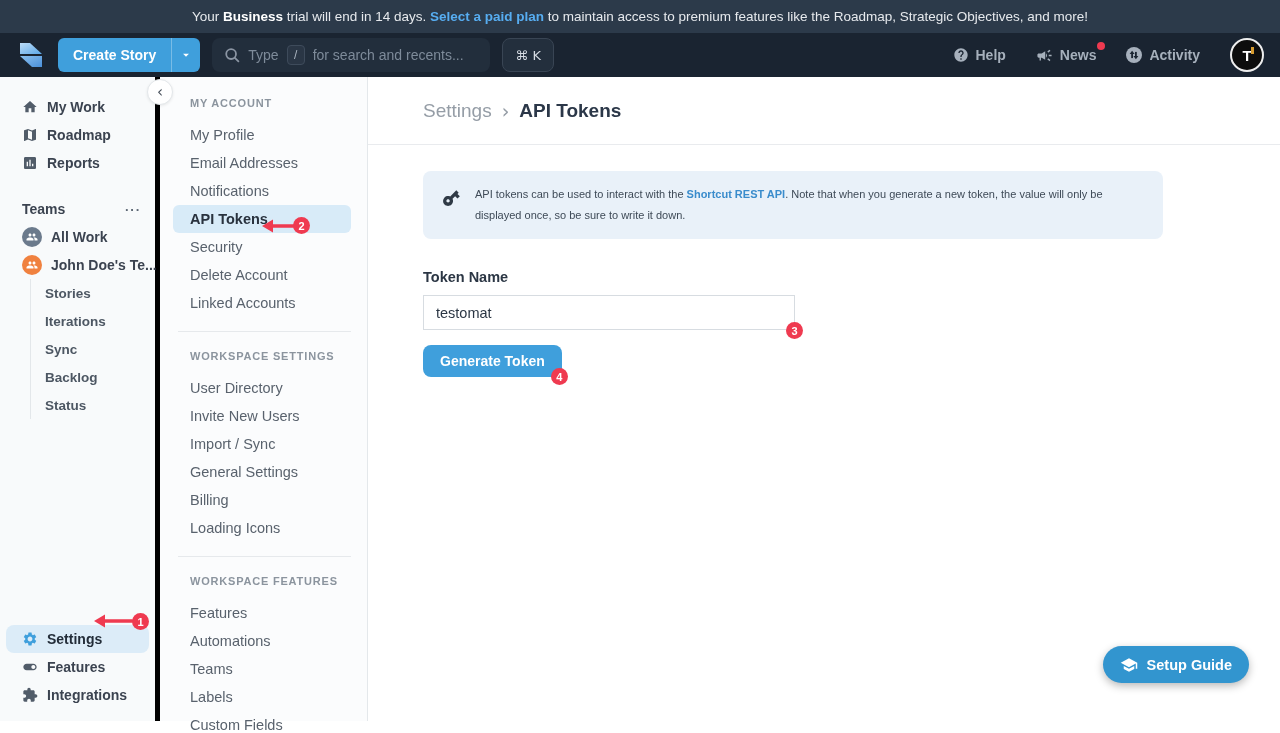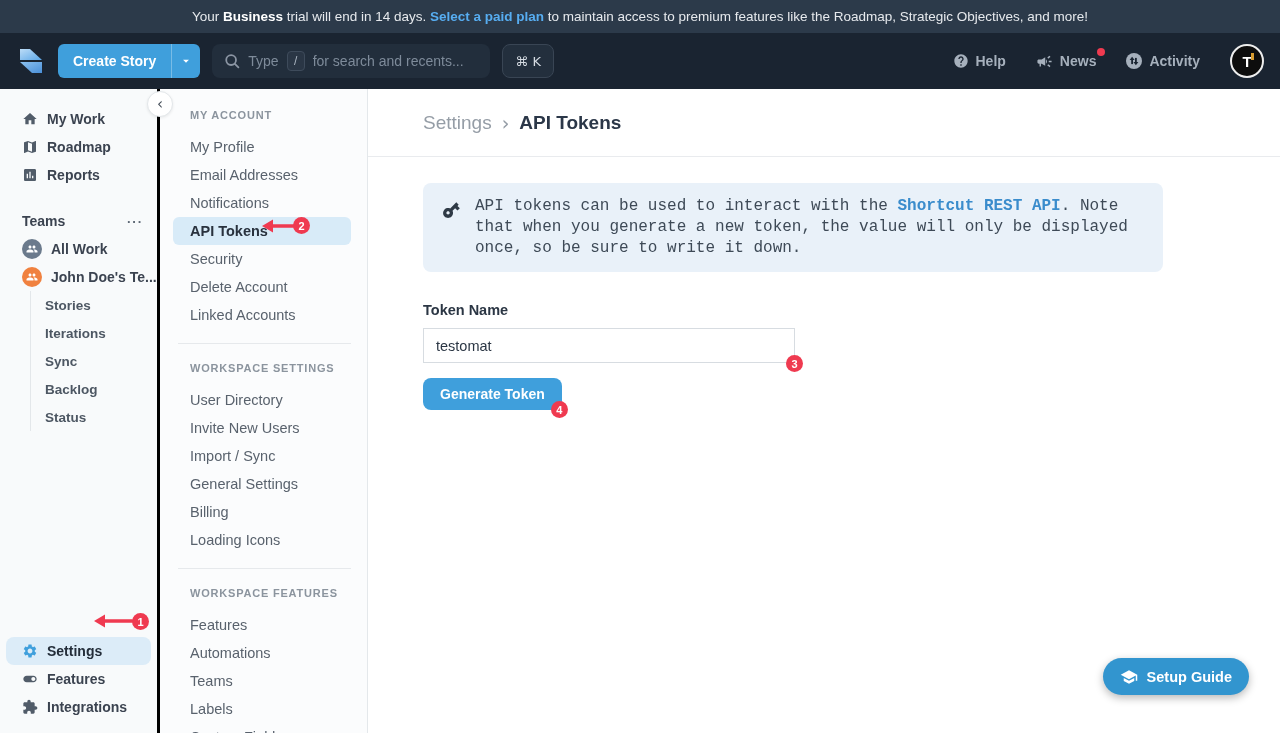--- a/index.html
+++ b/index.html
@@ -7,21 +7,21 @@
   .page { position:relative; width:1280px; height:733px; overflow:hidden; background:#fff; }
 
   
   .banner { height:33px; background:#2c3a4a; color:#e6e9ed; font-size:13.5px;
     display:flex; align-items:center; justify-content:center; }
   .banner span { white-space:pre; }
   .banner .b-bold { font-weight:700; color:#fff; }
   .banner .b-link { color:#57adf1; font-weight:600; cursor:pointer; }
 
   
-  .navbar { height:56px; background:#1a2431; display:flex; align-items:center; padding:0 16px; gap:12px; }
+  .navbar { height:44px; background:#1a2431; display:flex; align-items:center; padding:0 16px; gap:12px; }
   .logo { width:30px; height:30px; flex:none; }
   .create-story { display:flex; height:34px; background:#3f9fdc; border-radius:6px; overflow:hidden; color:#fff; cursor:pointer; flex:none; }
   .create-story .cs-label { padding:0 15px; display:flex; align-items:center; font-size:14px; font-weight:700; }
   .create-story .cs-caret { width:29px; border-left:1px solid rgba(255,255,255,.3); display:flex; align-items:center; justify-content:center; }
   .search-box { width:278px; height:34px; background:#222e3c; border-radius:8px; display:flex; align-items:center;
     padding:0 12px; gap:8px; color:#7e8b9a; font-size:14px; cursor:text; }
   .slash-key { border:1px solid #3e4b5b; background:#2a3645; border-radius:4px; min-width:18px; height:20px;
     display:flex; align-items:center; justify-content:center; font-size:12px; color:#aab4c0; }
   .kbd { height:34px; padding:0 12px; border:1px solid #39455_ ; border:1px solid #394554; background:#232f3d; border-radius:8px;
     color:#d5dbe2; font-size:13px; display:flex; align-items:center; font-family:"DejaVu Sans",sans-serif; cursor:pointer; }
@@ -29,21 +29,21 @@
   .nav-link { display:flex; align-items:center; gap:7px; position:relative; cursor:pointer; }
   .news-dot { position:absolute; top:-5px; right:-9px; width:8px; height:8px; background:#ef3a50; border-radius:50%; }
   .avatar { width:34px; height:34px; border-radius:50%; background:#0d0d0d; border:2px solid #ededed;
     display:flex; align-items:center; justify-content:center; color:#fff; font-weight:700; font-size:15px; position:relative; cursor:pointer; }
   .avatar::after { content:""; position:absolute; width:3px; height:7px; background:#d79b2f; top:7px; right:8px; }
 
   
   .body { display:flex; height:644px; }
 
   
-  .sidebar { width:160px; min-width:160px; background:#f8fafb; border-right:3px solid #000000;
+  .sidebar { width:160px; min-width:160px; background:#f8fafb; border-right:5px solid #000000;
     display:flex; flex-direction:column; padding-top:16px; position:relative; }
   .side-item { height:28px; display:flex; align-items:center; gap:9px; padding-left:22px;
     font-size:14px; font-weight:600; color:#3b4350; cursor:pointer; white-space:nowrap; }
   .side-item svg { flex:none; }
   .teams-header { margin-top:18px; height:28px; display:flex; align-items:center; justify-content:space-between;
     padding:0 14px 0 22px; font-size:14px; font-weight:700; color:#3b4350; }
   .teams-more { color:#5c6673; font-weight:700; letter-spacing:1px; cursor:pointer; font-size:13px; }
   .circle-avatar { width:20px; height:20px; border-radius:50%; display:flex; align-items:center; justify-content:center; flex:none; }
   .ca-gray { background:#6b7a8c; } .ca-orange { background:#f0813f; }
   .sub-list { margin-left:30px; border-left:1px solid #e3e7ea; padding-left:14px; }
@@ -69,21 +69,21 @@
   
   .main { flex:1; position:relative; background:#fff; }
   .main-header { height:68px; border-bottom:1px solid #e9ebee; display:flex; align-items:center; padding-left:55px; }
   .breadcrumb { display:flex; align-items:center; gap:10px; font-size:19px; }
   .bc-parent { color:#959da6; cursor:pointer; }
   .bc-sep { color:#959da6; font-family:"DejaVu Sans",sans-serif; }
   .bc-current { color:#2b3748; font-weight:700; }
   .content { padding:26px 0 0 55px; }
   .info-box { width:740px; background:#e9f1f9; border-radius:8px; padding:13px 20px 13px 18px;
     display:flex; gap:14px; align-items:flex-start; }
-  .info-text { font-size:16px; line-height:21px; color:#3e4a57;font-family:Liberation Mono, monospace; }
+  .info-text { font-size:11px; line-height:21px; color:#3e4a57; }
   .info-text .i-link { color:#3a8ccc; font-weight:600; cursor:pointer; }
   .token-label { margin-top:30px; font-size:14.5px; font-weight:700; color:#2b3644; }
   .token-input-wrap { position:relative; width:372px; margin-top:10px; }
   .token-input { width:100%; height:35px; border:1px solid #d7dce1; border-radius:0; padding:0 12px;
     font-size:14.5px; color:#2b3644; background:#fff; font-family:"Liberation Sans",sans-serif; outline:none; }
   .generate-wrap { position:relative; display:inline-block; margin-top:15px; }
   .generate-btn { height:32px; padding:0 17px; background:#3f9fdc; color:#fff; font-weight:700; font-size:14px;
     border:none; border-radius:8px; cursor:pointer; font-family:"Liberation Sans",sans-serif; }
   .setup-guide { position:absolute; right:31px; bottom:38px; height:37px; border-radius:19px; background:#3295cf;
     color:#fff; display:flex; align-items:center; gap:9px; padding:0 17px; font-weight:700; font-size:14.5px;

